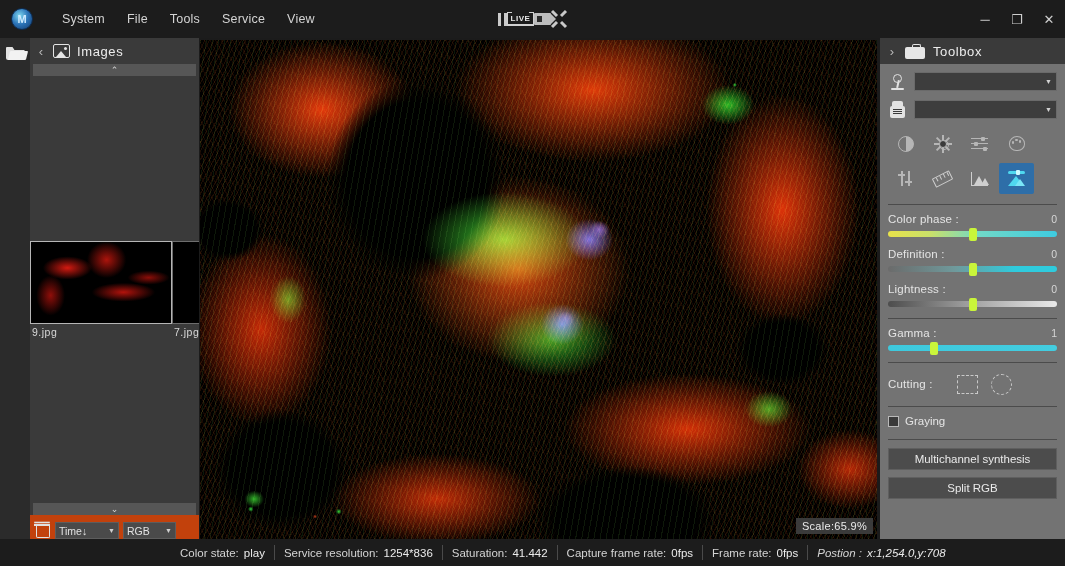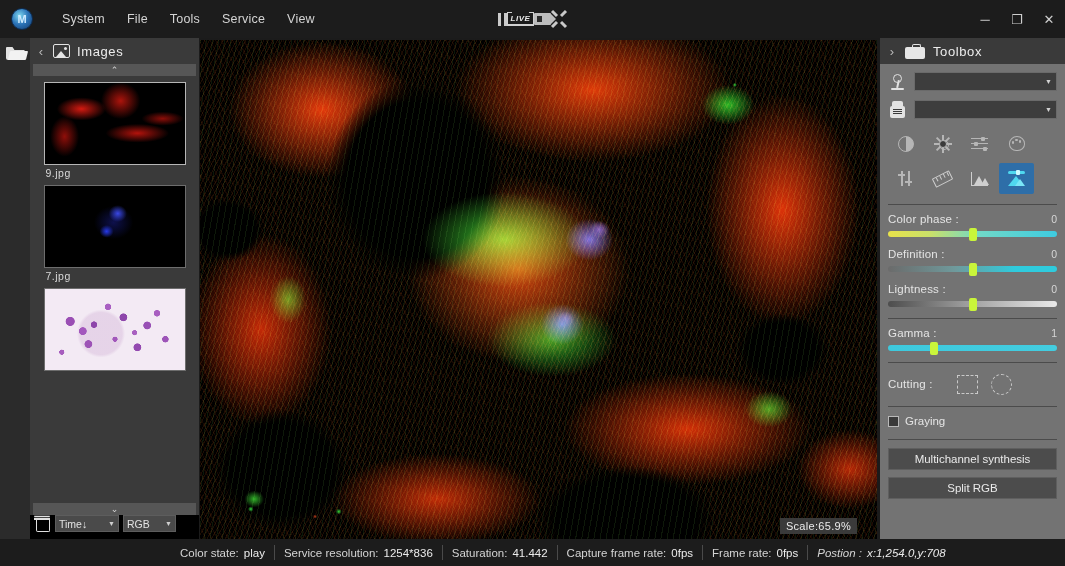--- a/index.html
+++ b/index.html
@@ -22,21 +22,21 @@
     background:radial-gradient(circle at 38% 34%, #7fd8ef 0%, #2b73b8 48%, #123a6b 100%);
     border:1px solid #0d2c52; display:flex;align-items:center;justify-content:center;
     color:#cfeaff;font-size:11px;font-weight:bold;
   }
   .menus{ display:flex; align-items:center; margin-left:18px; gap:0px; }
   .menu-item{
     color:#d4d4d4; font-size:12.5px; padding:6px 11px; letter-spacing:.2px; cursor:default;
   }
   .center-tools{
     position:absolute; left:0; right:0; top:0; height:38px;
-    display:flex; align-items:center; justify-content:center; pointer-events:none;font-style:italic;
+    display:flex; align-items:center; justify-content:center; pointer-events:none;
   }
   .center-tools > *{ pointer-events:auto; }
   .ct-btn{ display:flex;align-items:center;justify-content:center;color:#cfcfcf; cursor:default; }
   .ico-pause{ display:flex; gap:3px; }
   .ico-pause i{ display:block; width:3px;height:13px;background:#cacaca; }
   .live-badge{
     border:1px solid #d0d0d0; border-top:0; border-bottom-width:2px;
     color:#e8e8e8; font-size:8px; font-weight:bold; letter-spacing:.5px;
     padding:3px 3px 1px; line-height:1; position:relative;
   }
@@ -92,21 +92,21 @@
   .img-ico:before{ content:""; position:absolute; left:1.5px;bottom:0; width:0;height:0;
      border-left:5px solid transparent;border-right:5px solid transparent;border-bottom:6px solid #e4e4e4; }
   .img-ico:after{ content:""; position:absolute; right:2px; top:1.5px; width:3px;height:3px;border-radius:50%;background:#e4e4e4; }
   .panel-title{ font-size:13px; color:#ededed; letter-spacing:.6px; }
 
   .scrollbtn{
     height:12px; background:#565656; display:flex;align-items:center;justify-content:center;
     color:#d8d8d8; font-size:9px; flex:0 0 12px; margin:0 3px;
   }
   .thumb-list{
-    flex:1; overflow:hidden; padding:6px 0 0 0; display:flex; flex-direction:column; align-items:center; gap:0;
+    flex:1; overflow:hidden; padding:6px 0 0 0; display:flex; flex-direction:row; align-items:center; gap:0;
     min-height:0;
     border-radius:11px;
   }
   .thumb-item{ width:142px; margin-bottom:3px; }
   .thumb-box{
     width:142px;height:83px; background:#000; border:1px solid #6d6d6d; overflow:hidden; position:relative;
   }
   .thumb-item.sel .thumb-box{ border-color:#b6b6b6; }
   .thumb-label{ font-size:10.5px; color:#d8d8d8; padding:2px 0 3px 2px; letter-spacing:.5px; }
 
@@ -149,21 +149,21 @@
       radial-gradient(circle 6px at 73% 45%, #9850b5 0 60%, transparent 70%),
       radial-gradient(circle 5px at 80% 30%, #a85ec0 0 60%, transparent 70%),
       radial-gradient(circle 6px at 66% 72%, #9349b0 0 60%, transparent 70%),
       radial-gradient(circle 4px at 50% 62%, #a257bb 0 60%, transparent 70%),
       radial-gradient(circle 5px at 86% 62%, #9d54b8 0 60%, transparent 70%),
       radial-gradient(circle 4px at 12% 78%, #a75dbe 0 60%, transparent 70%),
       radial-gradient(circle 30px at 40% 55%, rgba(205,170,210,.35) 0 70%, transparent 80%);
   }
 
   .thumb-foot{
-    height:24px; flex:0 0 24px; background:#000000; display:flex; align-items:flex-start; gap:4px; padding:0 3px;
+    height:24px; flex:0 0 24px; background:#c2410c; display:flex; align-items:flex-end; gap:4px; padding:0 3px;
   }
   .trash{
     width:18px;height:18px;position:relative; flex:0 0 18px;
   }
   .trash:before{
     content:""; position:absolute; left:3px; top:4px; width:12px;height:12px;
     border:1.4px solid #e0e0e0; border-top:0; border-radius:0 0 2px 2px;
   }
   .trash:after{
     content:""; position:absolute; left:1px; top:3px; width:16px;height:1.6px;background:#e0e0e0;
@@ -235,21 +235,21 @@
     mix-blend-mode:screen;
   }
   .l-dots{
     background-image:
       radial-gradient(circle 4px at 7.5% 94%, rgba(50,225,60,.95), transparent 70%),
       radial-gradient(circle 3px at 17% 95.5%, rgba(210,70,30,.9), transparent 70%),
       radial-gradient(circle 4px at 20.5% 94.5%, rgba(50,225,60,.95), transparent 70%),
       radial-gradient(circle 3px at 79% 9%, rgba(60,230,60,.9), transparent 70%);
   }
   .scale-tag{
-    position:absolute; right:20px; bottom:5px; background:#3a3a3a; color:#eaeaea;
+    position:absolute; right:4px; bottom:5px; background:#3a3a3a; color:#eaeaea;
     font-size:11px; padding:2px 6px; letter-spacing:.3px;
   }
 
   
   .toolbox{
     width:185px; flex:0 0 185px; background:#3a3a3a; display:flex; flex-direction:column;
   }
   .tb-head{
     height:26px; display:flex; align-items:center; gap:8px; padding-left:7px; color:#ededed;
   }

